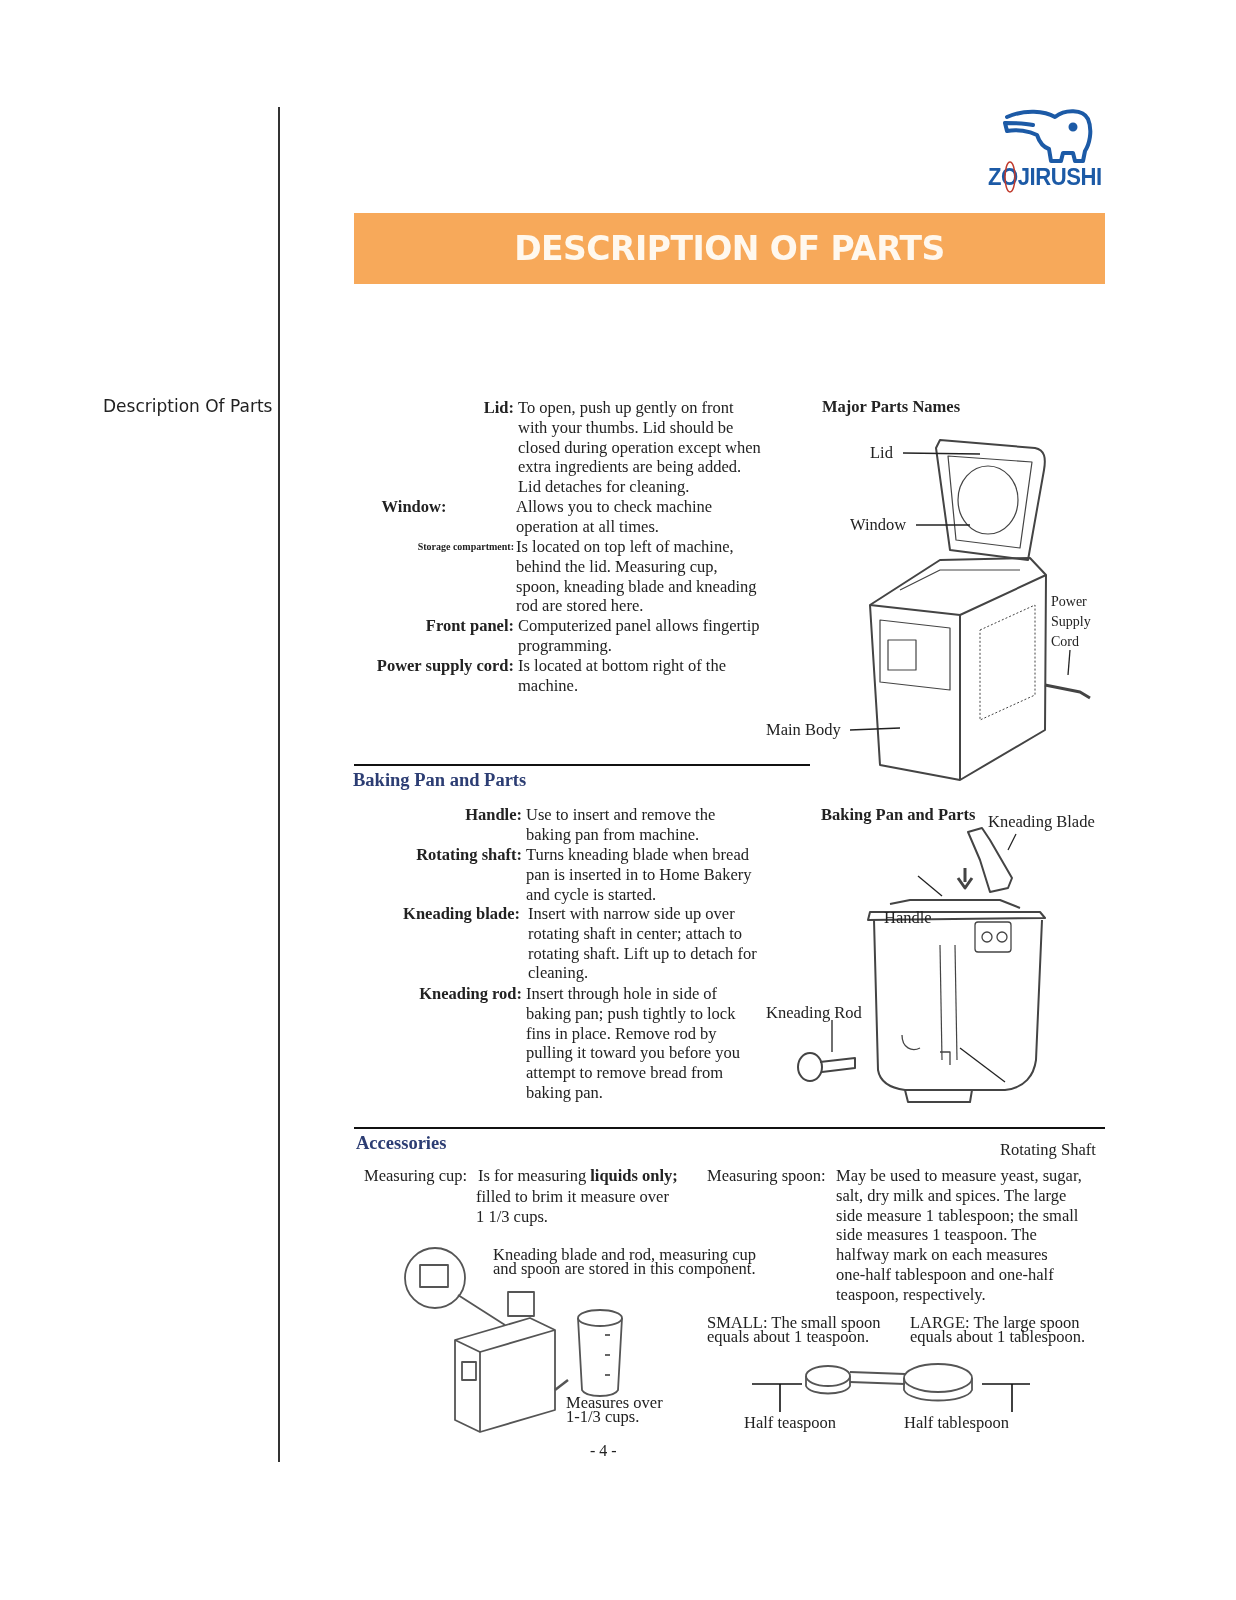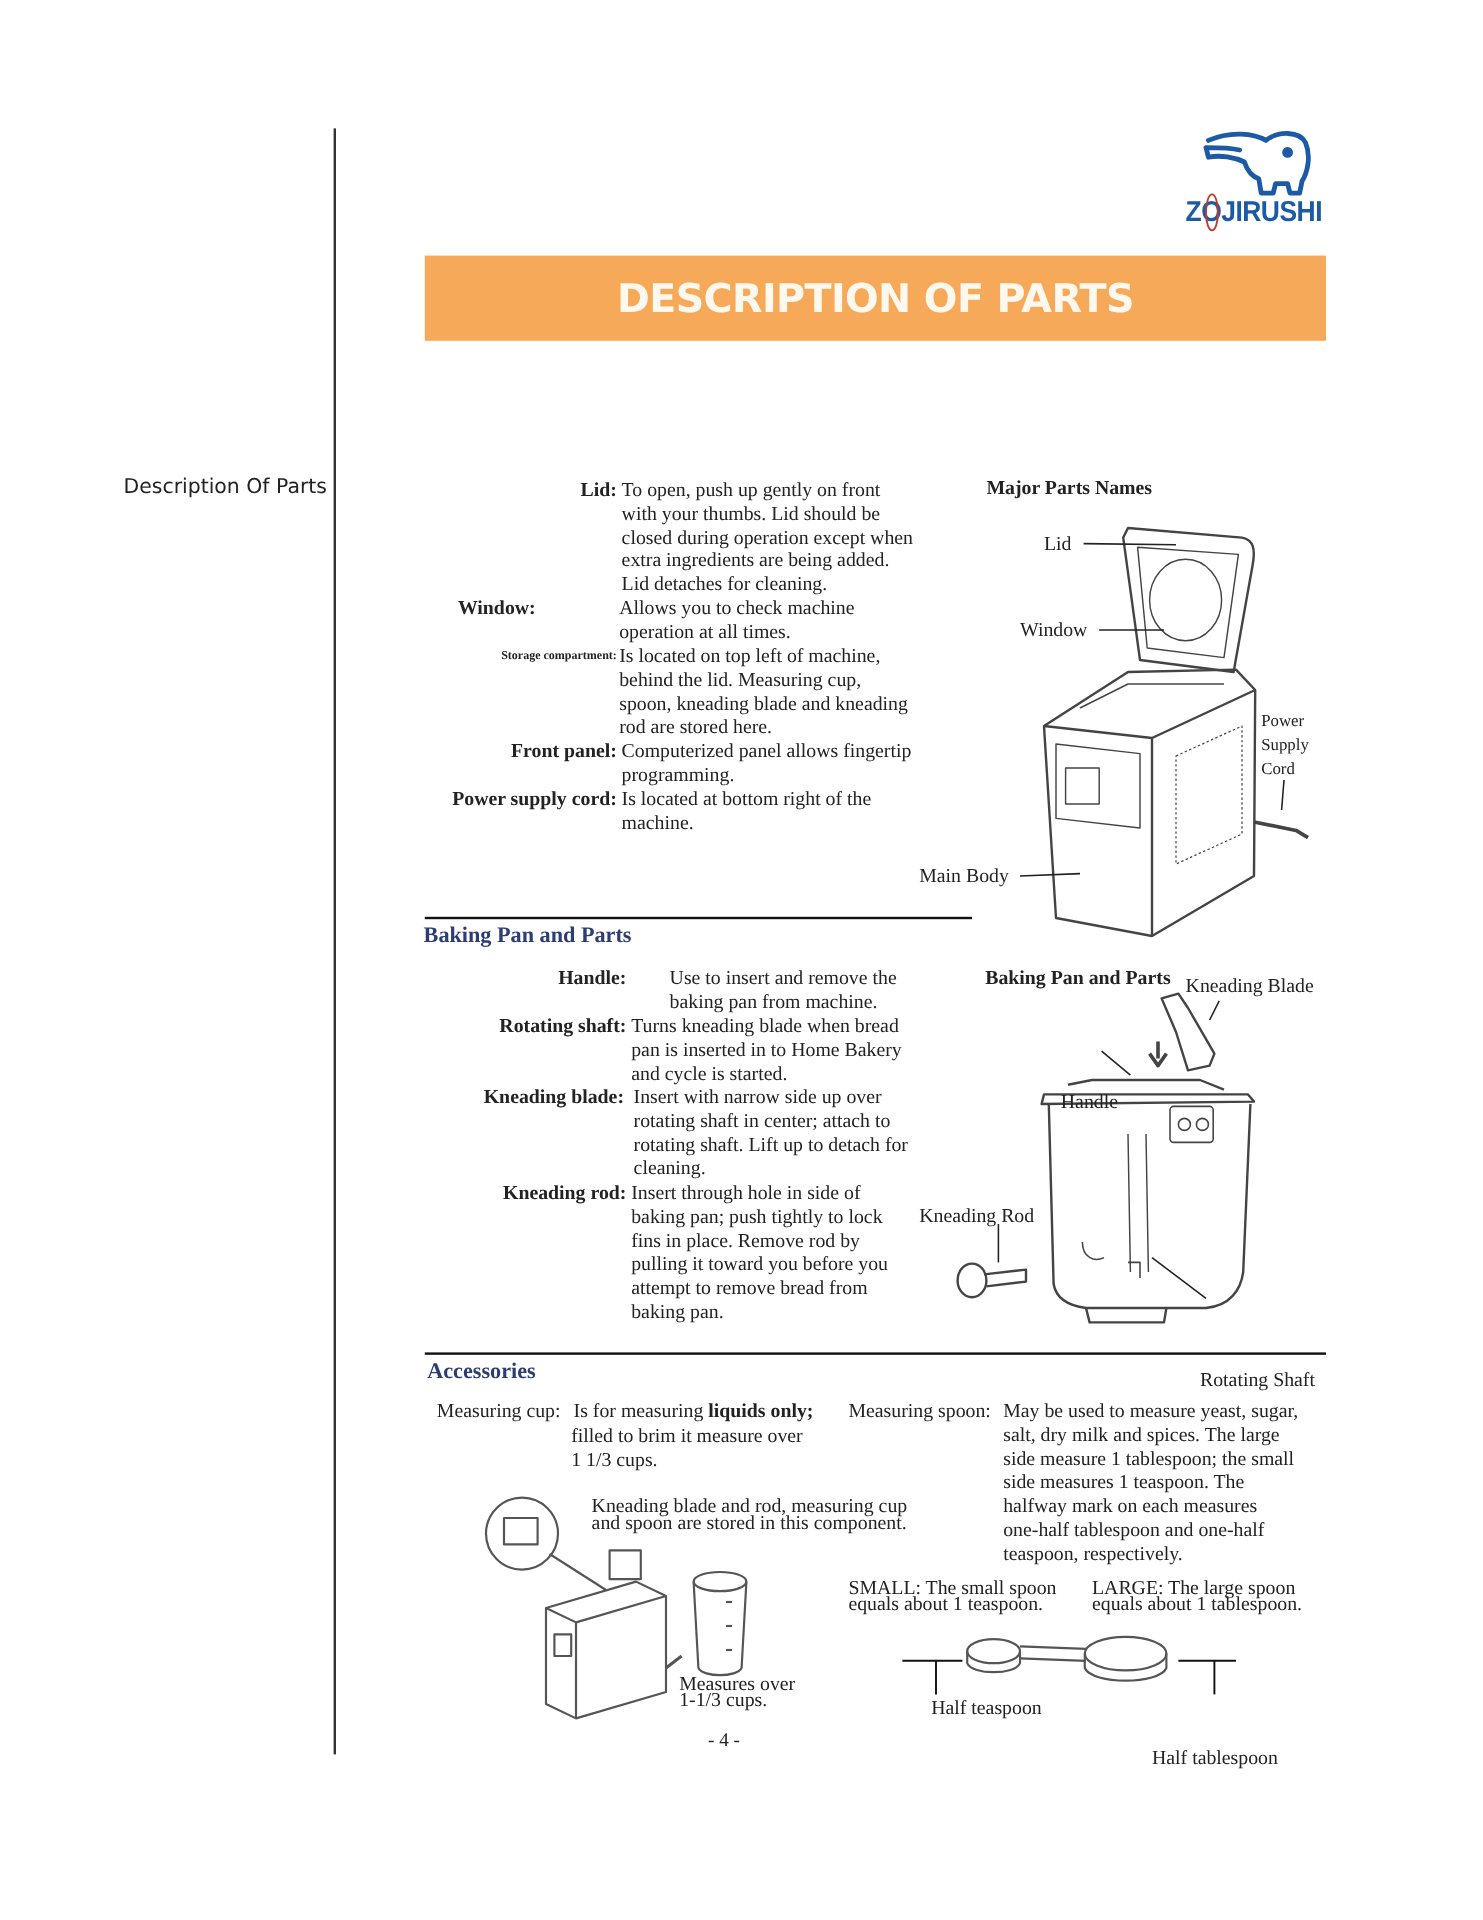--- a/index.html
+++ b/index.html
@@ -116,21 +116,21 @@
 Supply
 Cord</div>
 <div class="callout" style="left:766px;top:720px;">Main Body</div>
 
 <div class="rule" style="left:354px;top:764px;width:456px;"></div>
 <div class="section-heading" style="left:353px;top:770px;">Baking Pan and Parts</div>
 
 <div>
   <div class="row" style="left:0;top:805px;">
     <span class="term" style="right:-522px;width:200px;">Handle:</span>
-    <span class="desc" style="left:526px;top:0;width:260px;margin-left:32px;">Use to insert and remove the
+    <span class="desc" style="left:526px;top:0;width:260px;">Use to insert and remove the
 baking pan from machine.</span>
   </div>
   <div class="row" style="left:0;top:845px;">
     <span class="term" style="right:-522px;width:200px;">Rotating shaft:</span>
     <span class="desc" style="left:526px;top:0;width:260px;">Turns kneading blade when bread
 pan is inserted in to Home Bakery
 and cycle is started.</span>
   </div>
   <div class="row" style="left:0;top:904px;">
     <span class="term" style="right:-520px;width:200px;">Kneading blade:</span>
@@ -244,16 +244,16 @@
     <ellipse cx="188" cy="18" rx="34" ry="14"></ellipse>
     <path d="M154 18 L154 30 C160 44 216 44 222 30 L222 18"></path>
   </g>
   <g stroke="#111" stroke-width="1.6">
     <line x1="2" y1="24" x2="52" y2="24"></line>
     <line x1="30" y1="24" x2="30" y2="52"></line>
     <line x1="232" y1="24" x2="280" y2="24"></line>
     <line x1="262" y1="24" x2="262" y2="52"></line>
   </g>
 </svg>
-<div class="callout" style="left:744px;top:1413px;margin-left:32px;">Half teaspoon</div>
-<div class="callout" style="left:960px;top:1413px;margin-top:42px;">Half tablespoon</div>
+<div class="callout" style="left:744px;top:1413px;">Half teaspoon</div>
+<div class="callout" style="left:904px;top:1413px;">Half tablespoon</div>
 
 <div class="page-number">- 4 -</div>
 
 </body></html>

